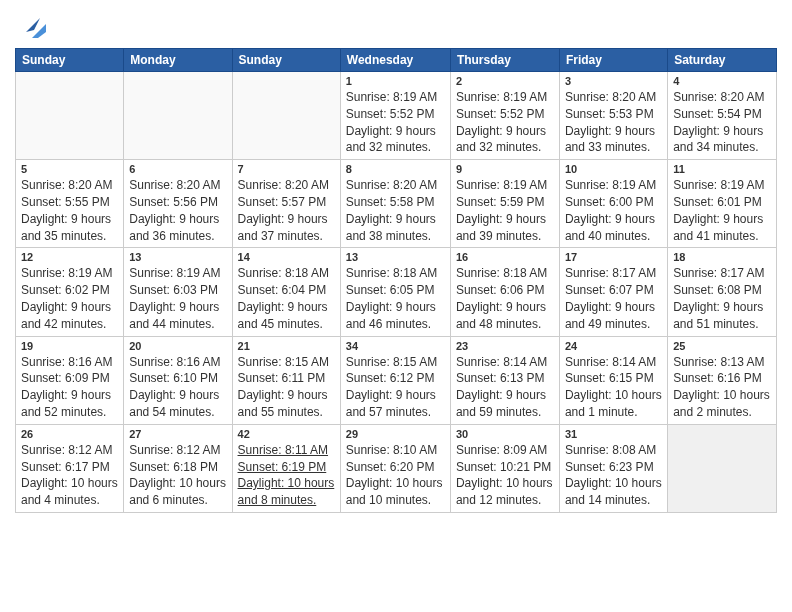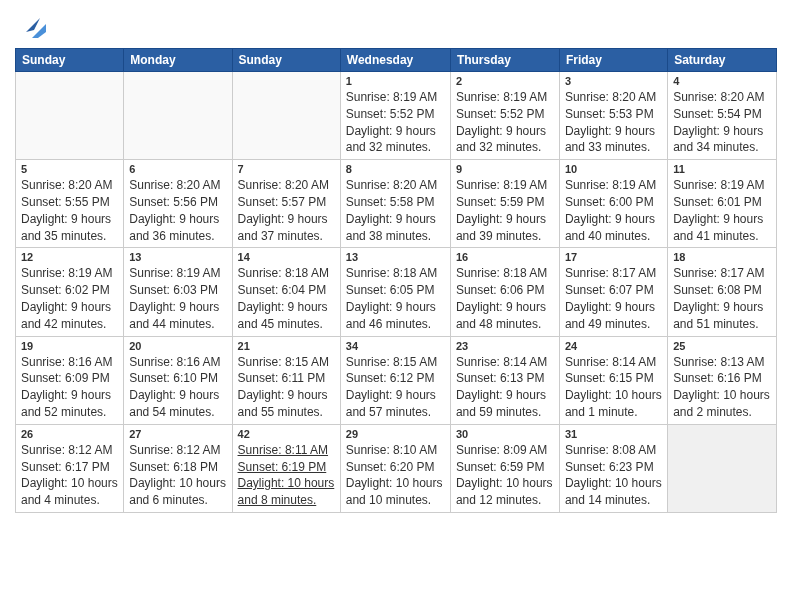--- a/index.html
+++ b/index.html
@@ -259,21 +259,21 @@
           </td>
           <td>
             <div class="day-num">29</div>
             <div class="day-info" style="white-space: pre-line;">Sunrise: 8:10 AM
 Sunset: 6:20 PM
 Daylight: 10 hours and 10 minutes.</div>
           </td>
           <td>
             <div class="day-num">30</div>
             <div class="day-info" style="white-space: pre-line;">Sunrise: 8:09 AM
-Sunset: 6:59 PM
+Sunset: 10:21 PM
 Daylight: 10 hours and 12 minutes.</div>
           </td>
           <td>
             <div class="day-num">31</div>
             <div class="day-info" style="white-space: pre-line;">Sunrise: 8:08 AM
 Sunset: 6:23 PM
 Daylight: 10 hours and 14 minutes.</div>
           </td>
           <td class="shaded"></td>
         </tr>

